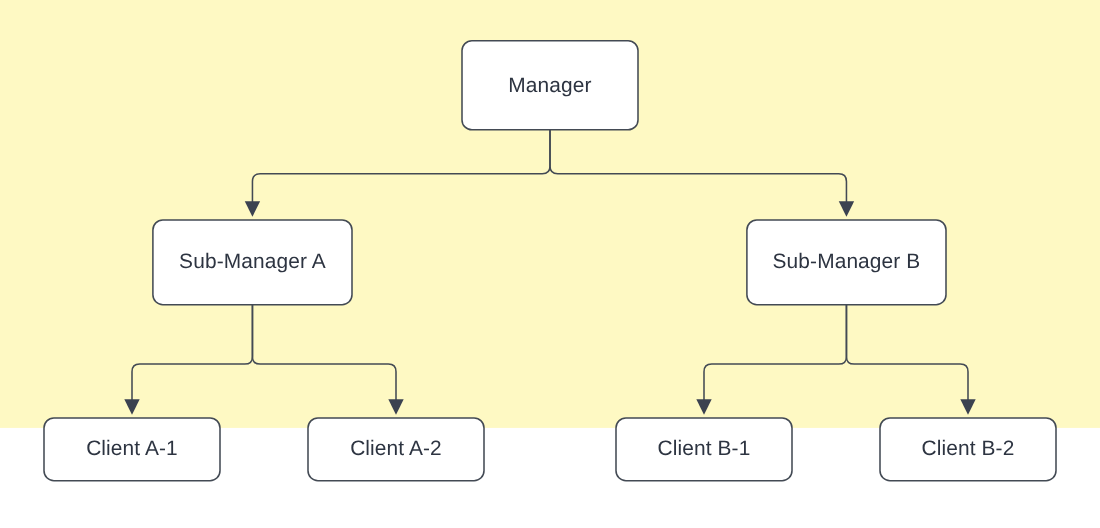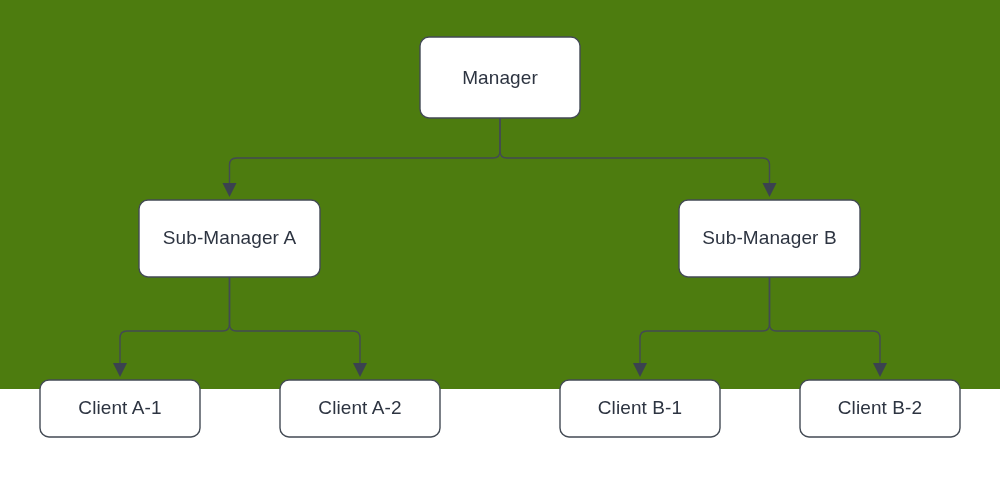--- a/index.html
+++ b/index.html
@@ -10,21 +10,21 @@
   body {
     width: 1000px;
     height: 480px;
     overflow: hidden;
     font-family: "Liberation Sans", sans-serif;
   }
   #diagram-root {
     position: relative;
     width: 1000px;
     height: 389px;
-    background: #4d7c0f;
+    background: #fef9c3;
   }
   svg#flow {
     display: block;
     width: 1000px;
     height: 480px;
   }
   .node-box {
     fill: #ffffff;
     stroke: #434a54;
     stroke-width: 1.4px;

